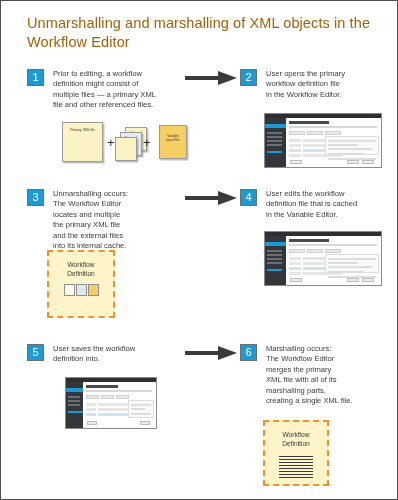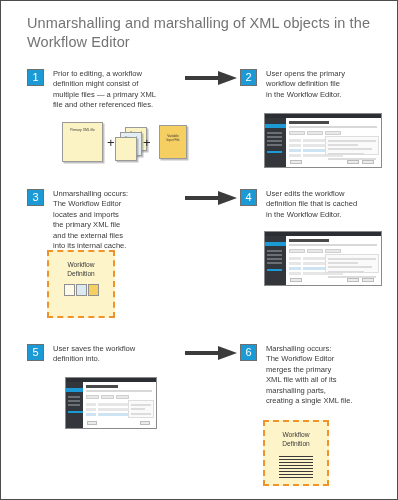--- a/index.html
+++ b/index.html
@@ -19,21 +19,21 @@
     border: 1px solid #4d4d4d;
     overflow: hidden;
   }
   .title {
     position: absolute;
     left: 26px;
     top: 13px;
     width: 350px;
     font-size: 14.5px;
     line-height: 19px;
-    color: #737373;
+    color: #a16207;
     font-weight: normal;
     letter-spacing: 0.1px;
   }
 
   
   .step {
     position: absolute;
   }
   .badge {
     position: absolute;
@@ -319,21 +319,21 @@
       <div class="btn" style="left:4px; bottom:3px; width:12px;"></div>
       <div class="btn" style="right:22px; bottom:3px; width:12px;"></div>
       <div class="btn" style="right:7px; bottom:3px; width:12px;"></div>
     </div>
   </div>
 
   <div class="step" style="left:26px; top:188px; width:150px;">
     <div class="badge">3</div>
     <div class="step-text">Unmarshalling occurs:
 The Workflow Editor
-locates and imports
+locates and multiple
 the primary XML file
 and the external files
 into its internal cache.</div>
   </div>
 
   <div class="cachebox" style="left:46px; top:249px; width:68px; height:68px;">
     <div class="cache-title">Workflow
 Definition</div>
     <div class="mini-files">
       <div class="mini-file c1"></div>
@@ -344,21 +344,21 @@
 
   <div class="arrow" style="left:184px; top:190px;">
     <div class="shaft"></div>
     <div class="head"></div>
   </div>
 
   <div class="step" style="left:239px; top:188px; width:145px;">
     <div class="badge">4</div>
     <div class="step-text">User edits the workflow
 definition file that is cached
-in the Workflow Editor.</div>
+in the Variable Editor.</div>
   </div>
 
   <div class="shot" style="left:263px; top:230px; width:118px; height:55px;">
     <div class="titlebar"></div>
     <div class="sidebar">
       <div class="sb-sel" style="top:6px;"></div>
       <div class="sb-row" style="top:14px;"></div>
       <div class="sb-row" style="top:18px;"></div>
       <div class="sb-row" style="top:22px;"></div>
       <div class="sb-row" style="top:26px;"></div>

